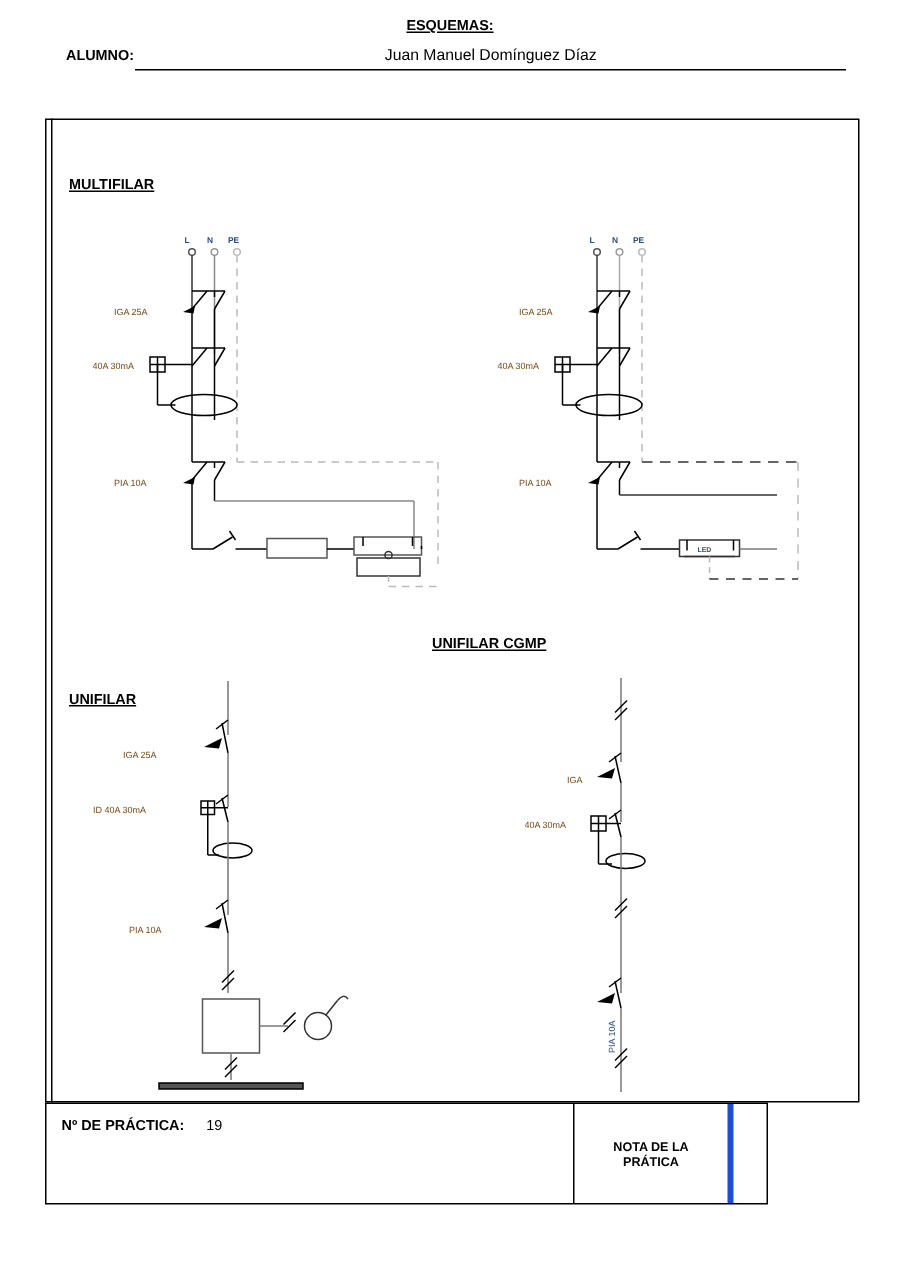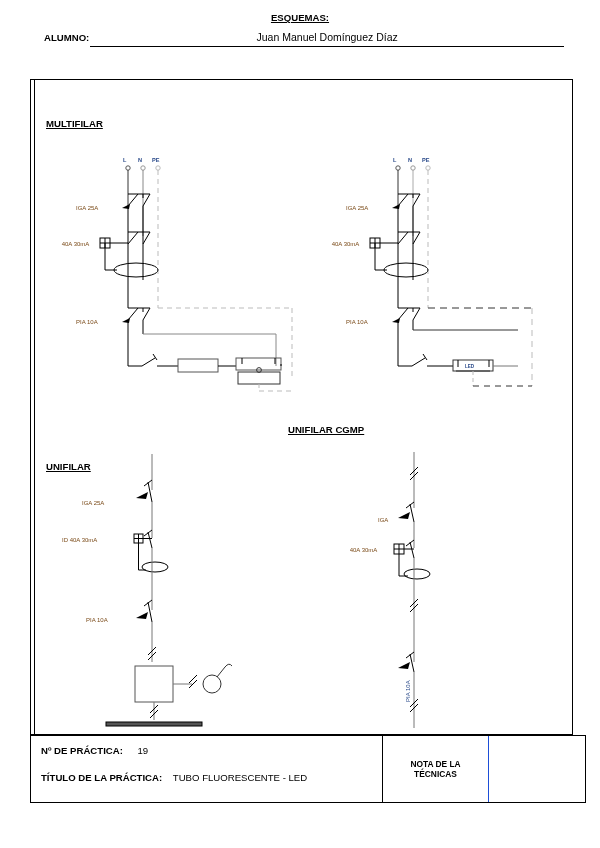--- a/index.html
+++ b/index.html
@@ -40,25 +40,25 @@
   }
   .u{text-decoration:underline;}
 
   .sec-label{position:absolute;font-size:9.6px;font-weight:bold;text-align:right;}
   .sec-multifilar{left:46px;top:118px;}
   .sec-unifilar{left:46px;top:424px;margin-top:37px;}
   .sec-unifilar-cgmp{left:288px;top:424px;}
 
   
   .footer{
-    position:absolute;left:30px;top:735px;width:556px;height:68px;
+    position:absolute;left:30px;top:735px;width:482px;height:68px;
     border:1px solid #000;box-sizing:border-box;display:flex;
   }
   .f-main{flex:0 0 352px;border-right:1px solid #000;box-sizing:border-box;position:relative;}
-  .f-nota{flex:0 0 106px;border-right:1px solid #1d4ed8;box-sizing:border-box;
+  .f-nota{flex:0 0 106px;border-right:4px solid #1d4ed8;box-sizing:border-box;
           display:flex;align-items:center;justify-content:center;text-align:center;}
   .f-blank{flex:1;}
   .f-line1{position:absolute;left:10px;top:9px;font-size:9.6px;font-weight:bold;white-space:nowrap;}
   .f-line2{position:absolute;left:10px;top:36px;font-size:9.6px;font-weight:bold;white-space:nowrap;}
   .f-val{font-weight:normal;font-size:9.6px;}
   .f-nota-txt{font-size:8.4px;font-weight:bold;line-height:1.25;}
 
   svg{display:block;}
   .dg{position:absolute;}
 </style>
@@ -325,29 +325,25 @@
       </g>
     </svg>
   </div>
 
   <div class="footer">
     <div class="f-main">
       <div class="f-line1">
         <span>Nº DE PRÁCTICA:</span>
         <span class="f-val" style="margin-left:12px;">19</span>
       </div>
-      <div class="f-line2">
-        <span>TÍTULO DE LA PRÁCTICA:</span>
-        <span class="f-val" style="margin-left:8px;">TUBO FLUORESCENTE - LED</span>
-      </div>
     </div>
     <div class="f-nota">
       <div class="f-nota-txt">
         <div>NOTA DE LA</div>
-        <div>TÉCNICAS</div>
+        <div>PRÁTICA</div>
       </div>
     </div>
     <div class="f-blank">
       <span></span>
     </div>
   </div>
 
 </div>
 
 </body></html>

